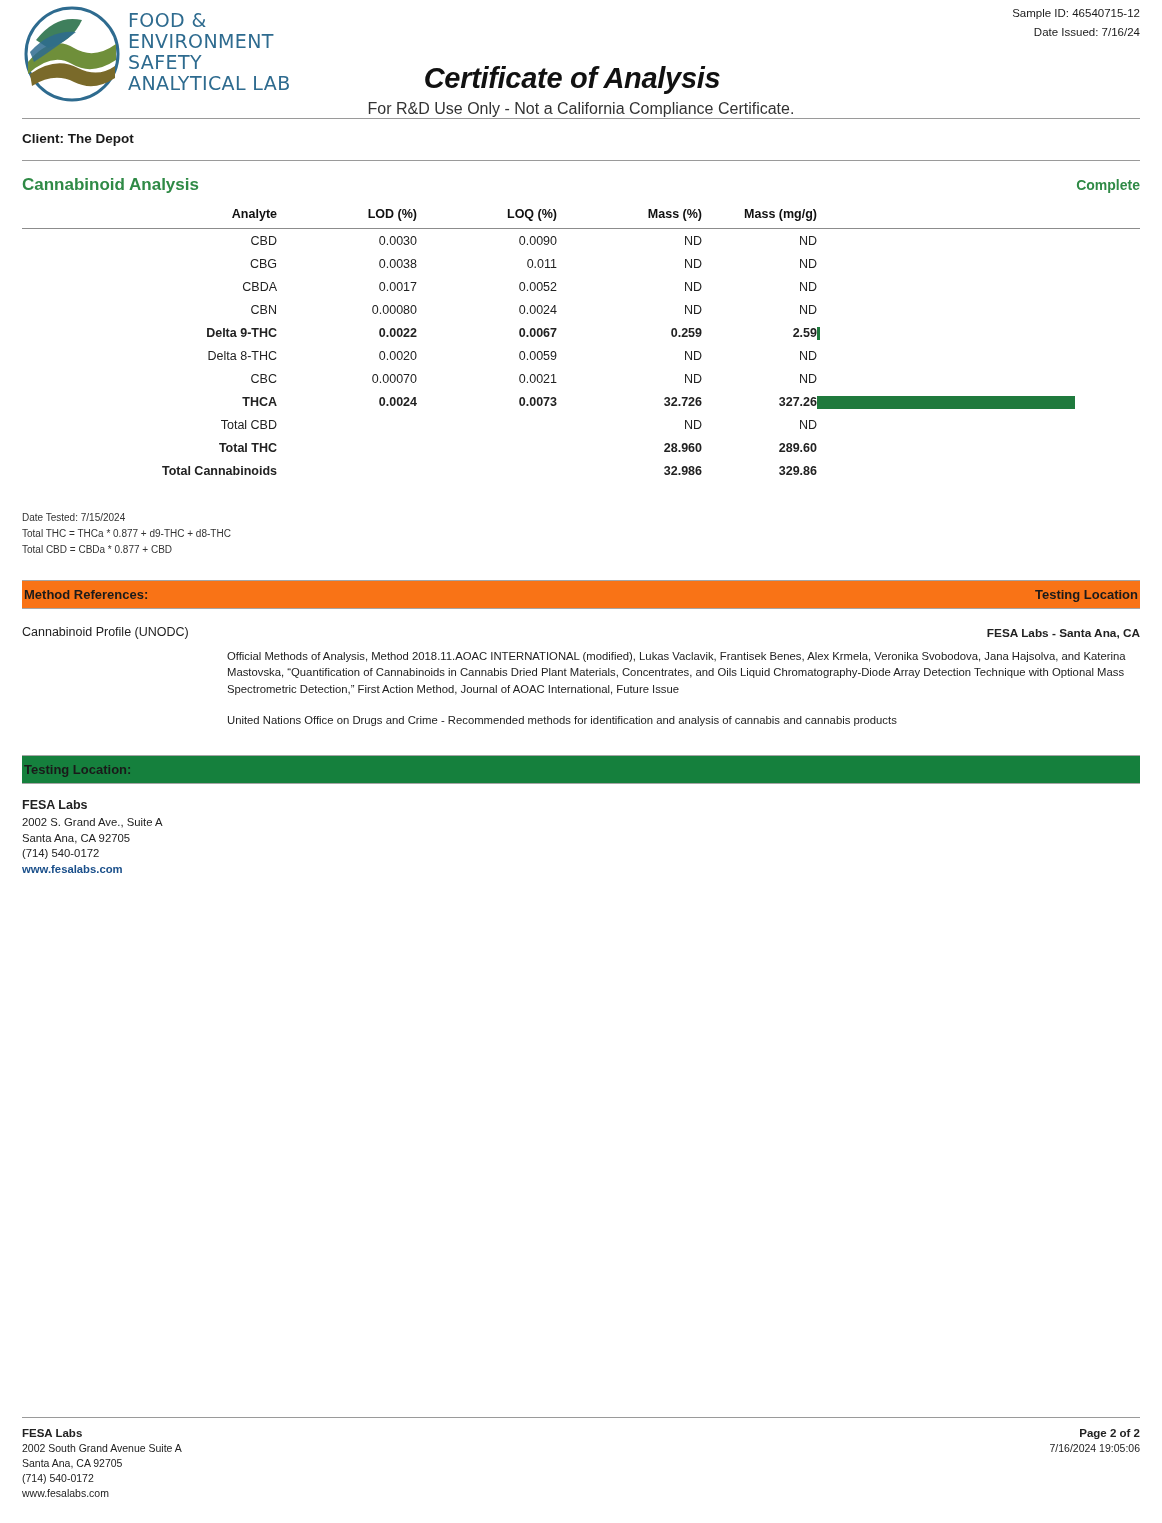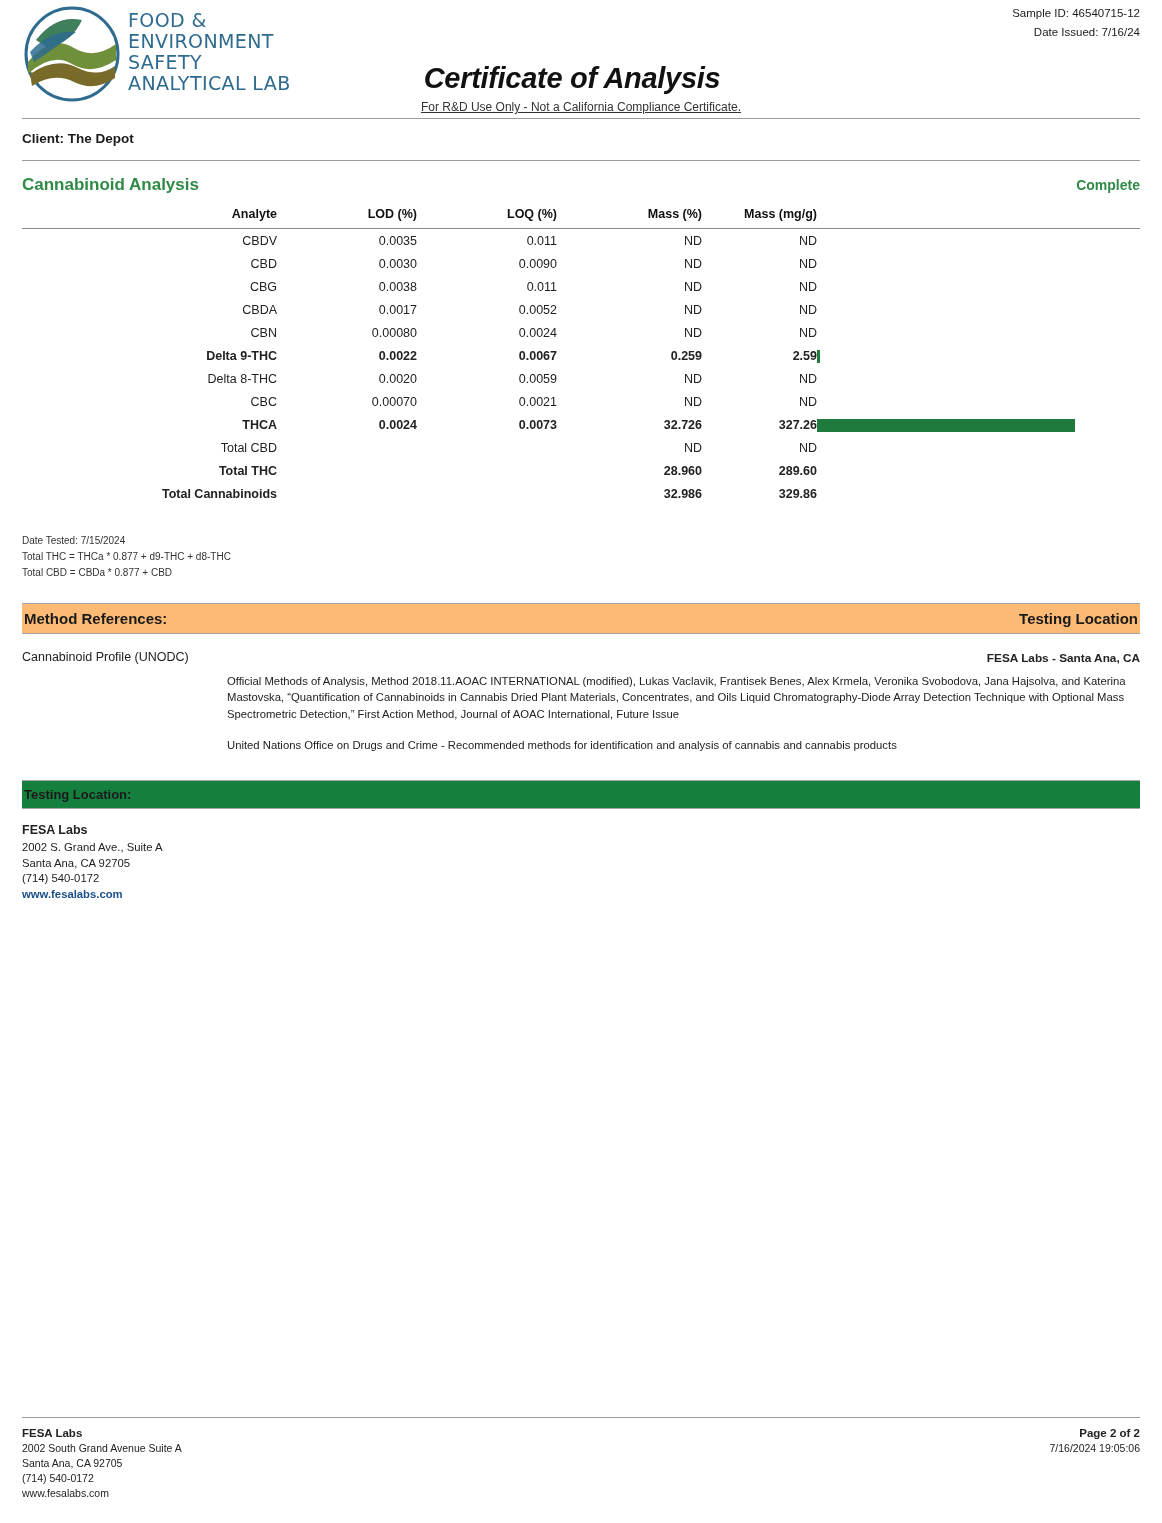--- a/index.html
+++ b/index.html
@@ -61,23 +61,22 @@
     font-style: italic;
     letter-spacing: -0.3px;
     color: #111;
   }
   .coa-sub {
     position: absolute;
     left: 0;
     right: 0;
     top: 100px;
     text-align: center;
-    font-size: 12px;
+    font-size: 16px;
     color: #333;
-    text-decoration: underline;
   }
   .sample-meta {
     position: absolute;
     right: 0;
     top: 4px;
     text-align: right;
     font-size: 11.5px;
     line-height: 19px;
     color: #1a1a1a;
   }
@@ -147,28 +146,28 @@
   .notes {
     margin-top: 28px;
     font-size: 10px;
     line-height: 16px;
     color: #333;
   }
 
   
   .band {
     margin-top: 22px;
-    background: #fdba74;
+    background: #f97316;
     border-top: 1px solid #a5a5a5;
     border-bottom: 1px solid #a5a5a5;
     display: flex;
     justify-content: space-between;
     align-items: center;
     padding: 6px 2px;
-    font-size: 15px;
+    font-size: 13px;
     font-weight: bold;
   }
   .method-body {
     display: flex;
     margin-top: 16px;
   }
   .method-left {
     width: 205px;
     flex: 0 0 205px;
     font-size: 12.5px;
@@ -276,28 +275,20 @@
         <th class="analyte">Analyte</th>
         <th class="num lod">LOD (%)</th>
         <th class="num loq">LOQ (%)</th>
         <th class="num massp">Mass (%)</th>
         <th class="num massg">Mass (mg/g)</th>
         <th class="barcell"></th>
       </tr>
     </thead>
     <tbody id="cann-body">
         <tr>
-          <td class="analyte">CBDV</td>
-          <td class="num lod">0.0035</td>
-          <td class="num loq">0.011</td>
-          <td class="num massp">ND</td>
-          <td class="num massg">ND</td>
-          <td class="barcell"></td>
-        </tr>
-        <tr>
           <td class="analyte">CBD</td>
           <td class="num lod">0.0030</td>
           <td class="num loq">0.0090</td>
           <td class="num massp">ND</td>
           <td class="num massg">ND</td>
           <td class="barcell"></td>
         </tr>
         <tr>
           <td class="analyte">CBG</td>
           <td class="num lod">0.0038</td>

